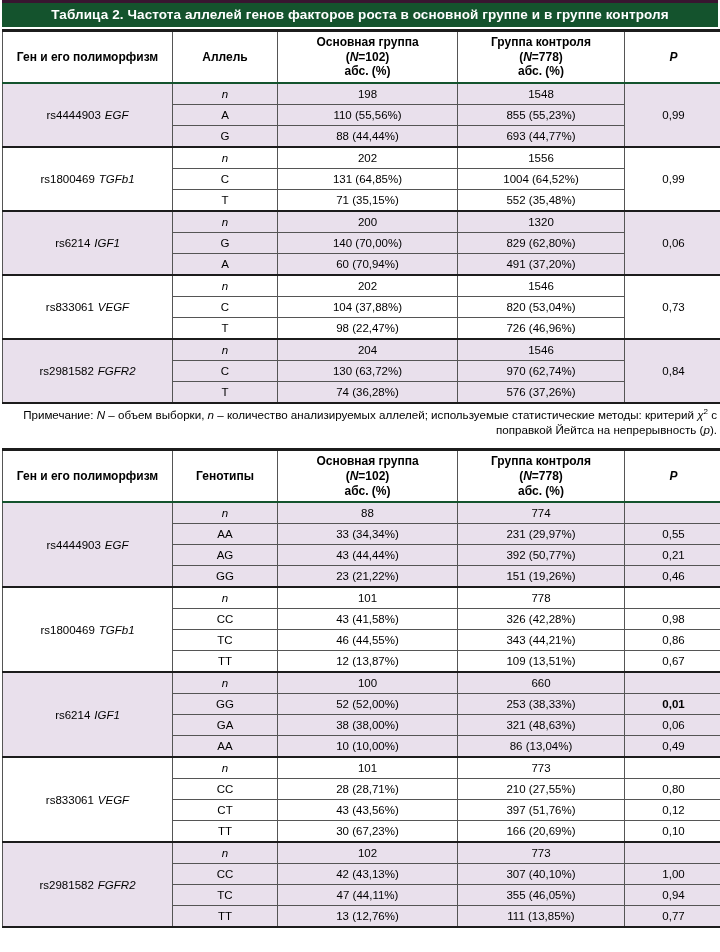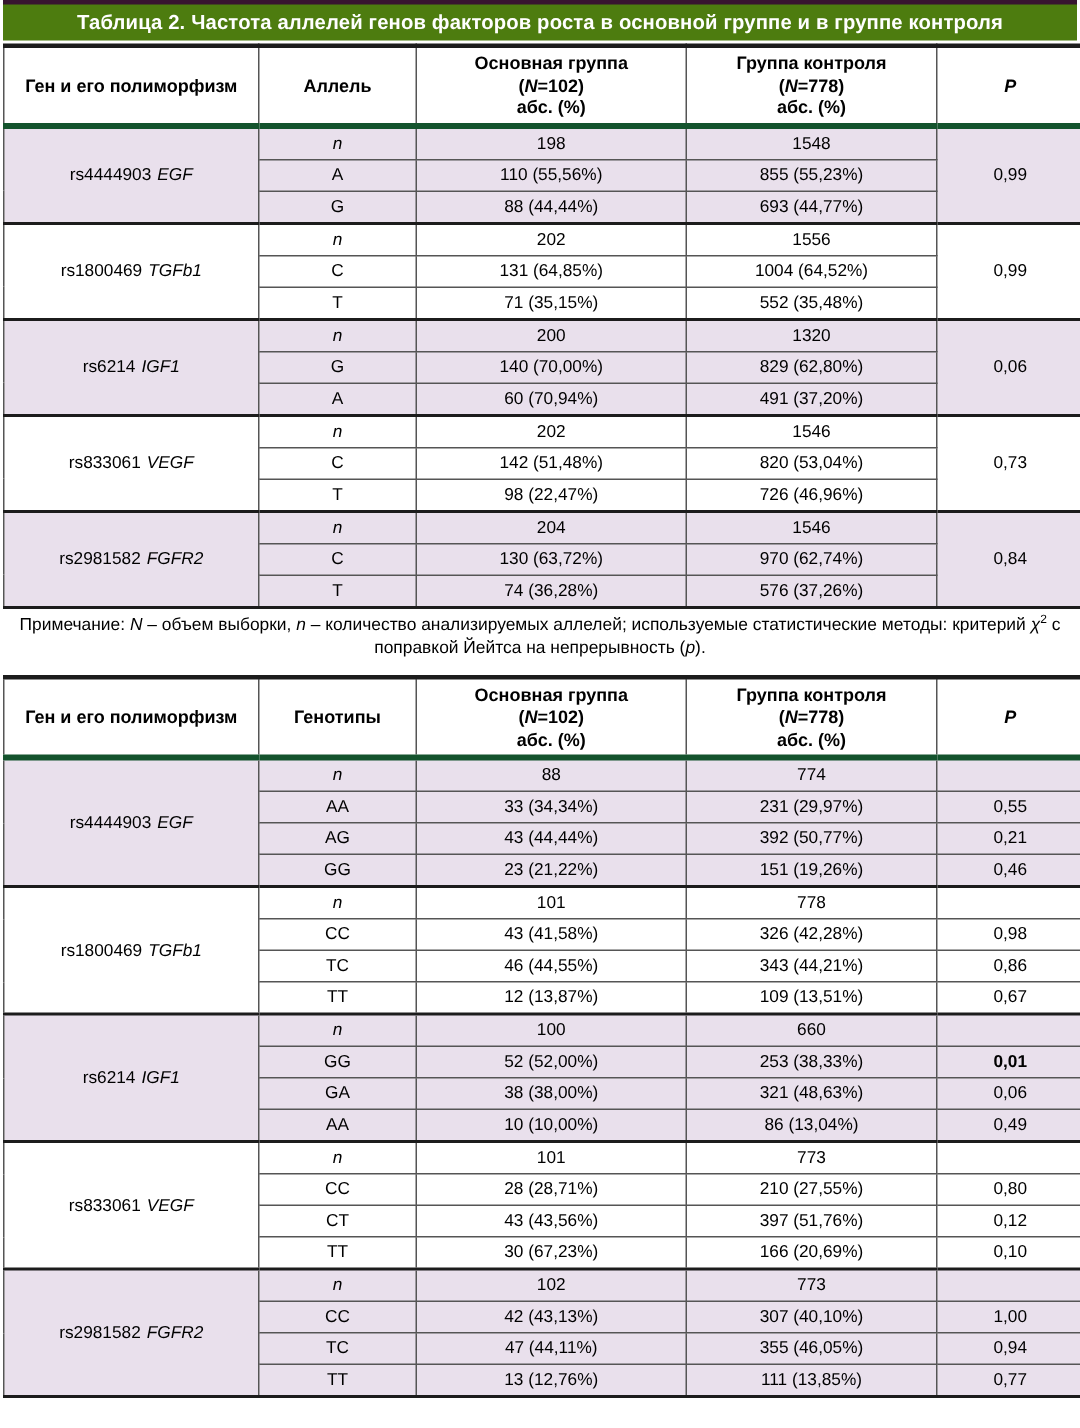--- a/index.html
+++ b/index.html
@@ -7,21 +7,21 @@
     width:720px;
     font-family:"Liberation Sans","DejaVu Sans",sans-serif;
     color:#000;
     -webkit-font-smoothing:antialiased;
   }
   .page { padding:0 2px; }
   .table-block { margin-bottom:11px; }
 
   .title-bar {
     border-top:3px solid #381530;
-    background:#4d7c0f;
+    background:#14532d;
     color:#fff;
     font-weight:bold;
     font-size:13.5px;
     text-align:center;
     padding:4px 2px 5px 2px;
     margin-bottom:2px;
     letter-spacing:.1px;
   }
 
   table {
@@ -41,42 +41,42 @@
     border:1px solid #555;
     text-align:center;
     vertical-align:middle;
   }
   thead th {
     background:#fff;
     font-weight:bold;
     font-size:12px;
     padding:3px 2px;
     line-height:1.22;
-    border-bottom:4px solid #14532d;
+    border-bottom:2px solid #14532d;
   }
   tbody td {
     font-size:11.5px;
     padding:0 2px;
     height:20px;
     line-height:1.1;
     background:#fff;
   }
   tr.shaded td { background:#e9e0ec; }
   tr.grp td { border-top:2px solid #1c1c1c; }
 
   td.gene .gname { margin-left:4px;margin-top:28px; }
   td.it, .it { font-style:italic; }
   td.b { font-weight:bold; }
   th.p-head { font-style:italic; }
 
   .footnote {
     font-size:11.6px;
     line-height:1.32;
     padding:3px 1px 0 1px;
-    text-align:center;
+    text-align:right;
   }
   .footnote sup { font-size:8px; line-height:0; }
 </style>
 </head>
 <body>
 
 <div class="page">
 
   <section class="table-block">
     <div class="title-bar">Таблица 2. Частота аллелей генов факторов роста в основной группе и в группе контроля</div>
@@ -159,21 +159,21 @@
           </tr>
           <tr class="grp">
             <td rowspan="3" class="gene"><span>rs833061</span><i class="gname">VEGF</i></td>
             <td class="it">n</td>
             <td>202</td>
             <td>1546</td>
             <td rowspan="3" class="pcell">0,73</td>
           </tr>
           <tr>
             <td class="">C</td>
-            <td>142 (51,48%)</td>
+            <td>104 (37,88%)</td>
             <td>820 (53,04%)</td>
           </tr>
           <tr>
             <td class="">T</td>
             <td>98 (22,47%)</td>
             <td>726 (46,96%)</td>
           </tr>
           <tr class="shaded grp">
             <td rowspan="3" class="gene"><span>rs2981582</span><i class="gname">FGFR2</i></td>
             <td class="it">n</td>

